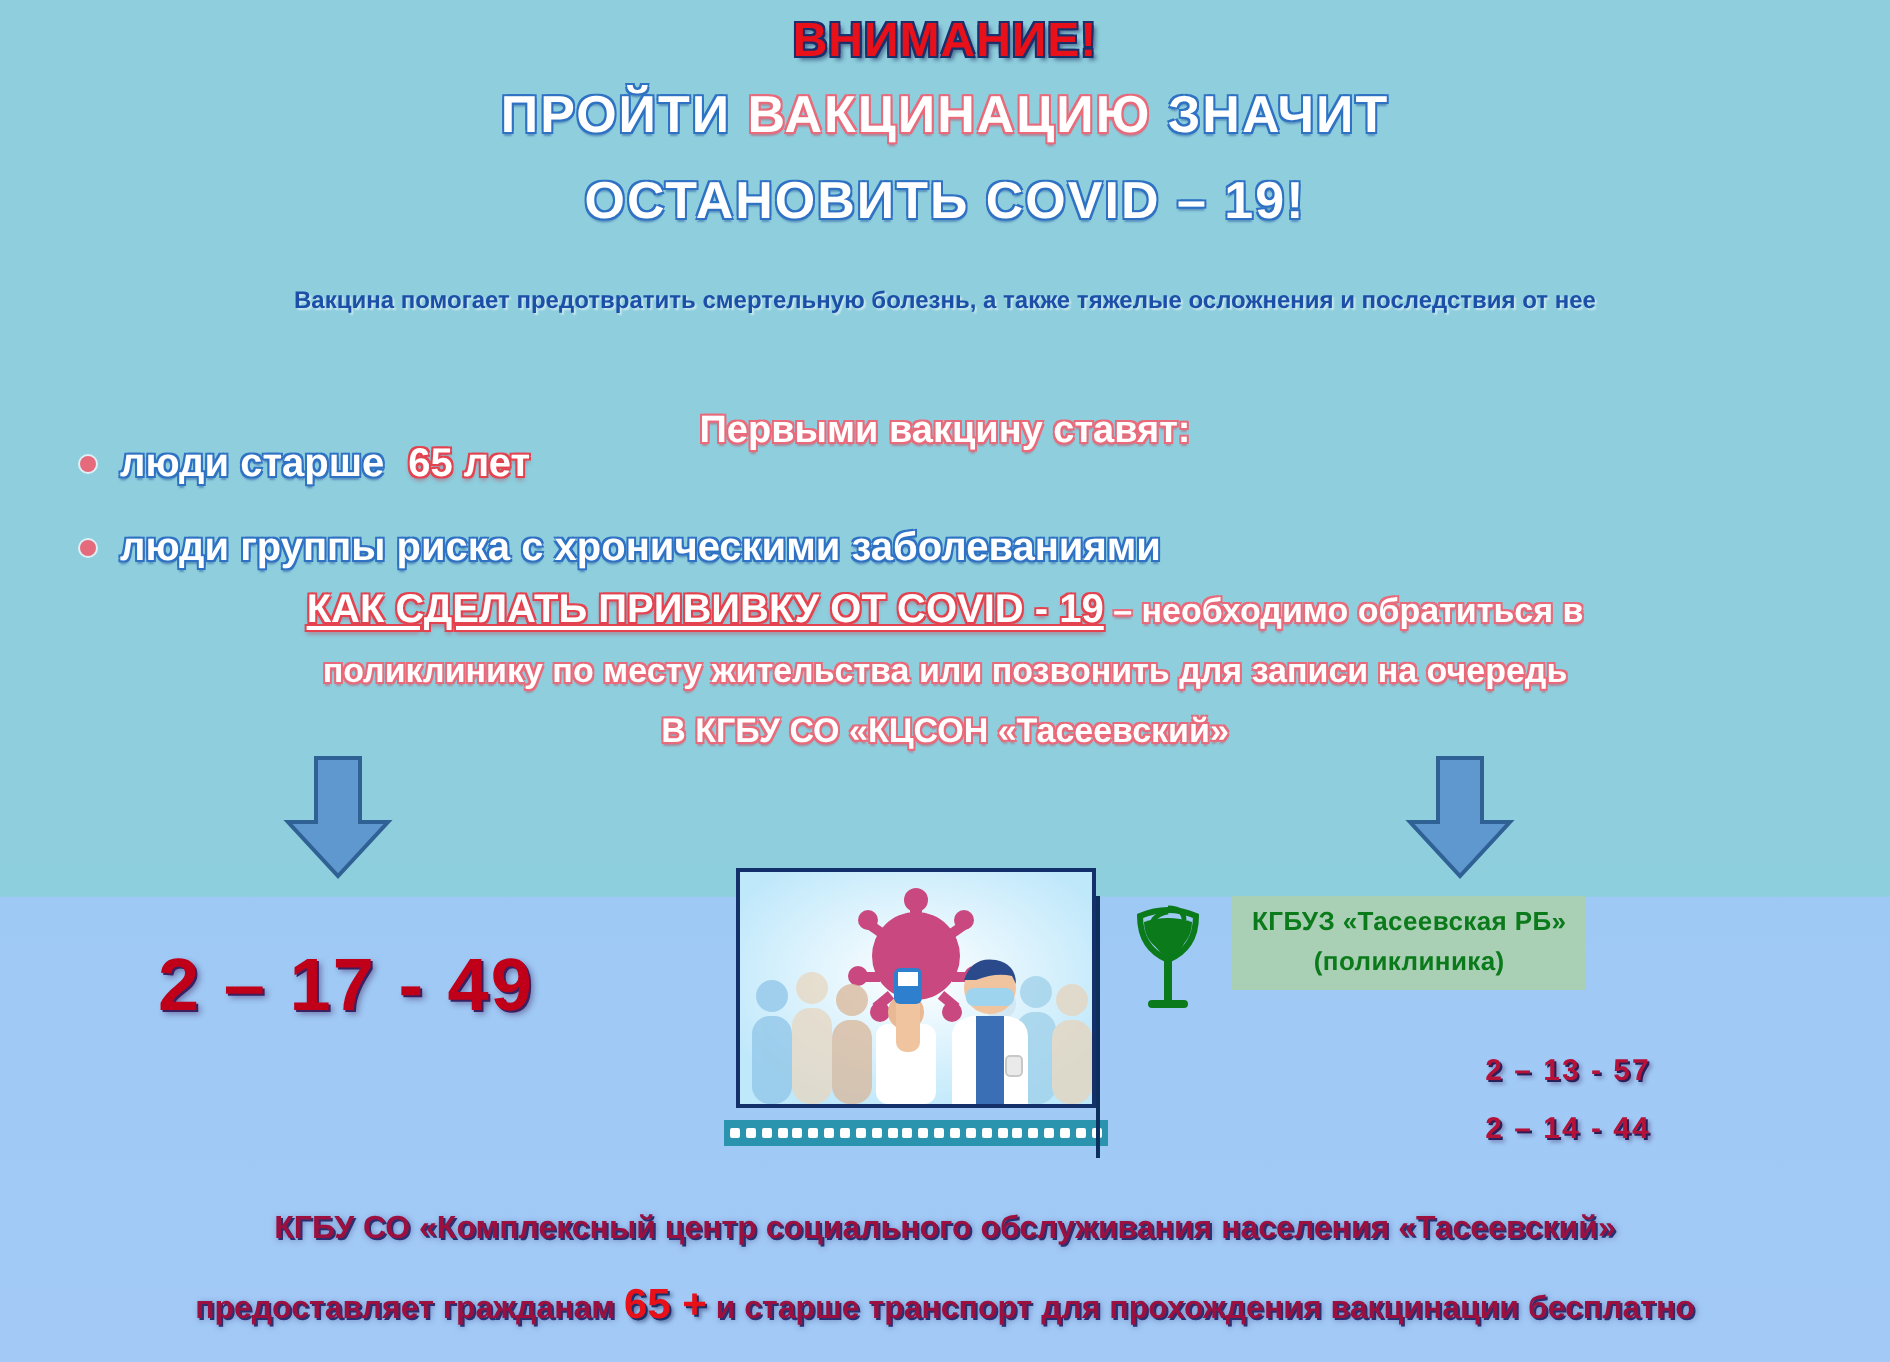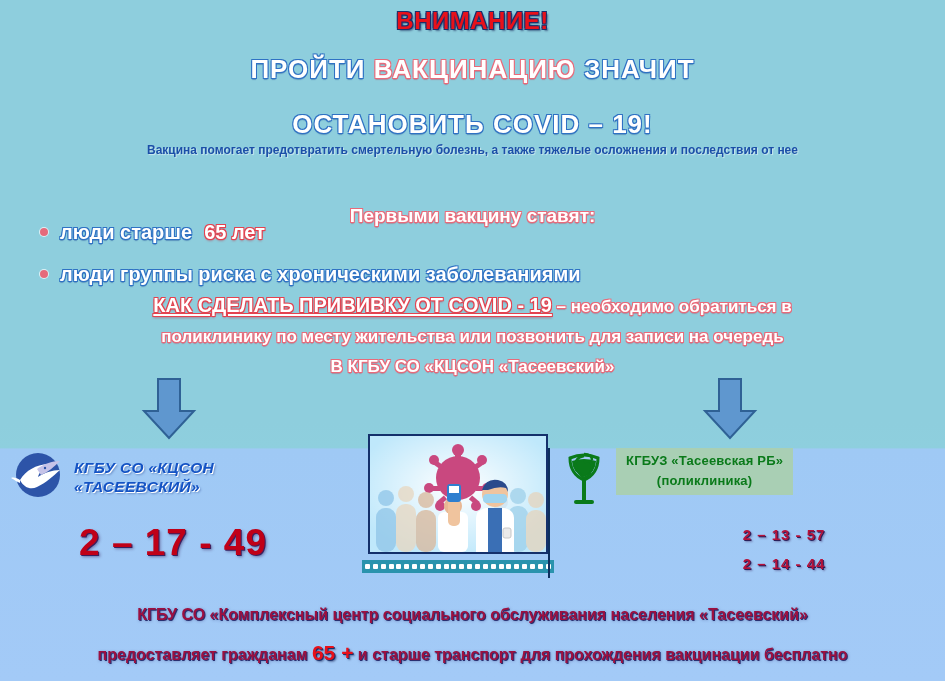--- a/index.html
+++ b/index.html
@@ -74,21 +74,21 @@
     font-weight: bold;
     letter-spacing: .5px;
     line-height: 30px;
     margin: 0;
   }
   .h-line2, .h-line3 {
     font-size: 26px;
     font-weight: bold;
     letter-spacing: 1px;
     line-height: 42px;
-    margin: 12px;
+    margin: 0;
   }
   .h-line3 { line-height: 44px; }
 
   
   .lead {
     position: absolute;
     left: 8px; right: 8px;
     top: 126px;
     text-align: center;
     font-size: 12px;
@@ -325,37 +325,20 @@
       <polygon points="17,1 39,1 39,33 53,33 28,60 3,33 17,33" fill="#5f97cf" stroke="#2f6195" stroke-width="2"></polygon>
     </svg>
   </div>
   <div class="arrow" id="arrow-right">
     <svg width="56" height="62" viewBox="0 0 56 62">
       <polygon points="17,1 39,1 39,33 53,33 28,60 3,33 17,33" fill="#5f97cf" stroke="#2f6195" stroke-width="2"></polygon>
     </svg>
   </div>
 
   <div id="org-left">
-    <div class="org-left-head">
-      <span>
-        <svg width="60" height="46" viewBox="0 0 60 46">
-          <circle cx="30" cy="23" r="22" fill="#2d54a8"></circle>
-          <path d="M12 28 C18 18 28 13 40 12 C34 17 31 21 30 25
-                   C36 21 44 18 52 18 C45 24 38 31 29 35
-                   C23 38 16 36 12 28 Z" fill="#ffffff"></path>
-          <path d="M29 17 C35 12 44 9 52 9 C46 15 40 20 33 23 Z" fill="#c6c3e8"></path>
-          <path d="M12 28 C9 26 6 25 3 26 C7 28 9 30 12 31 Z" fill="#ffffff"></path>
-          <circle cx="37" cy="16" r="1.2" fill="#2d54a8"></circle>
-        </svg>
-      </span>
-      <span class="org-left-name">
-        <span>КГБУ СО «КЦСОН</span><br>
-        <span>«ТАСЕЕВСКИЙ»</span>
-      </span>
-    </div>
     <div class="phone-left">2 – 17 - 49</div>
   </div>
 
   <div id="picture-card">
     <svg width="176" height="116" viewBox="0 0 176 116">
       <defs>
         <radialGradient id="glow" cx="50%" cy="45%" r="60%">
           <stop offset="0%" stop-color="#ffffff" stop-opacity="1"></stop>
           <stop offset="100%" stop-color="#ffffff" stop-opacity="0"></stop>
         </radialGradient>

